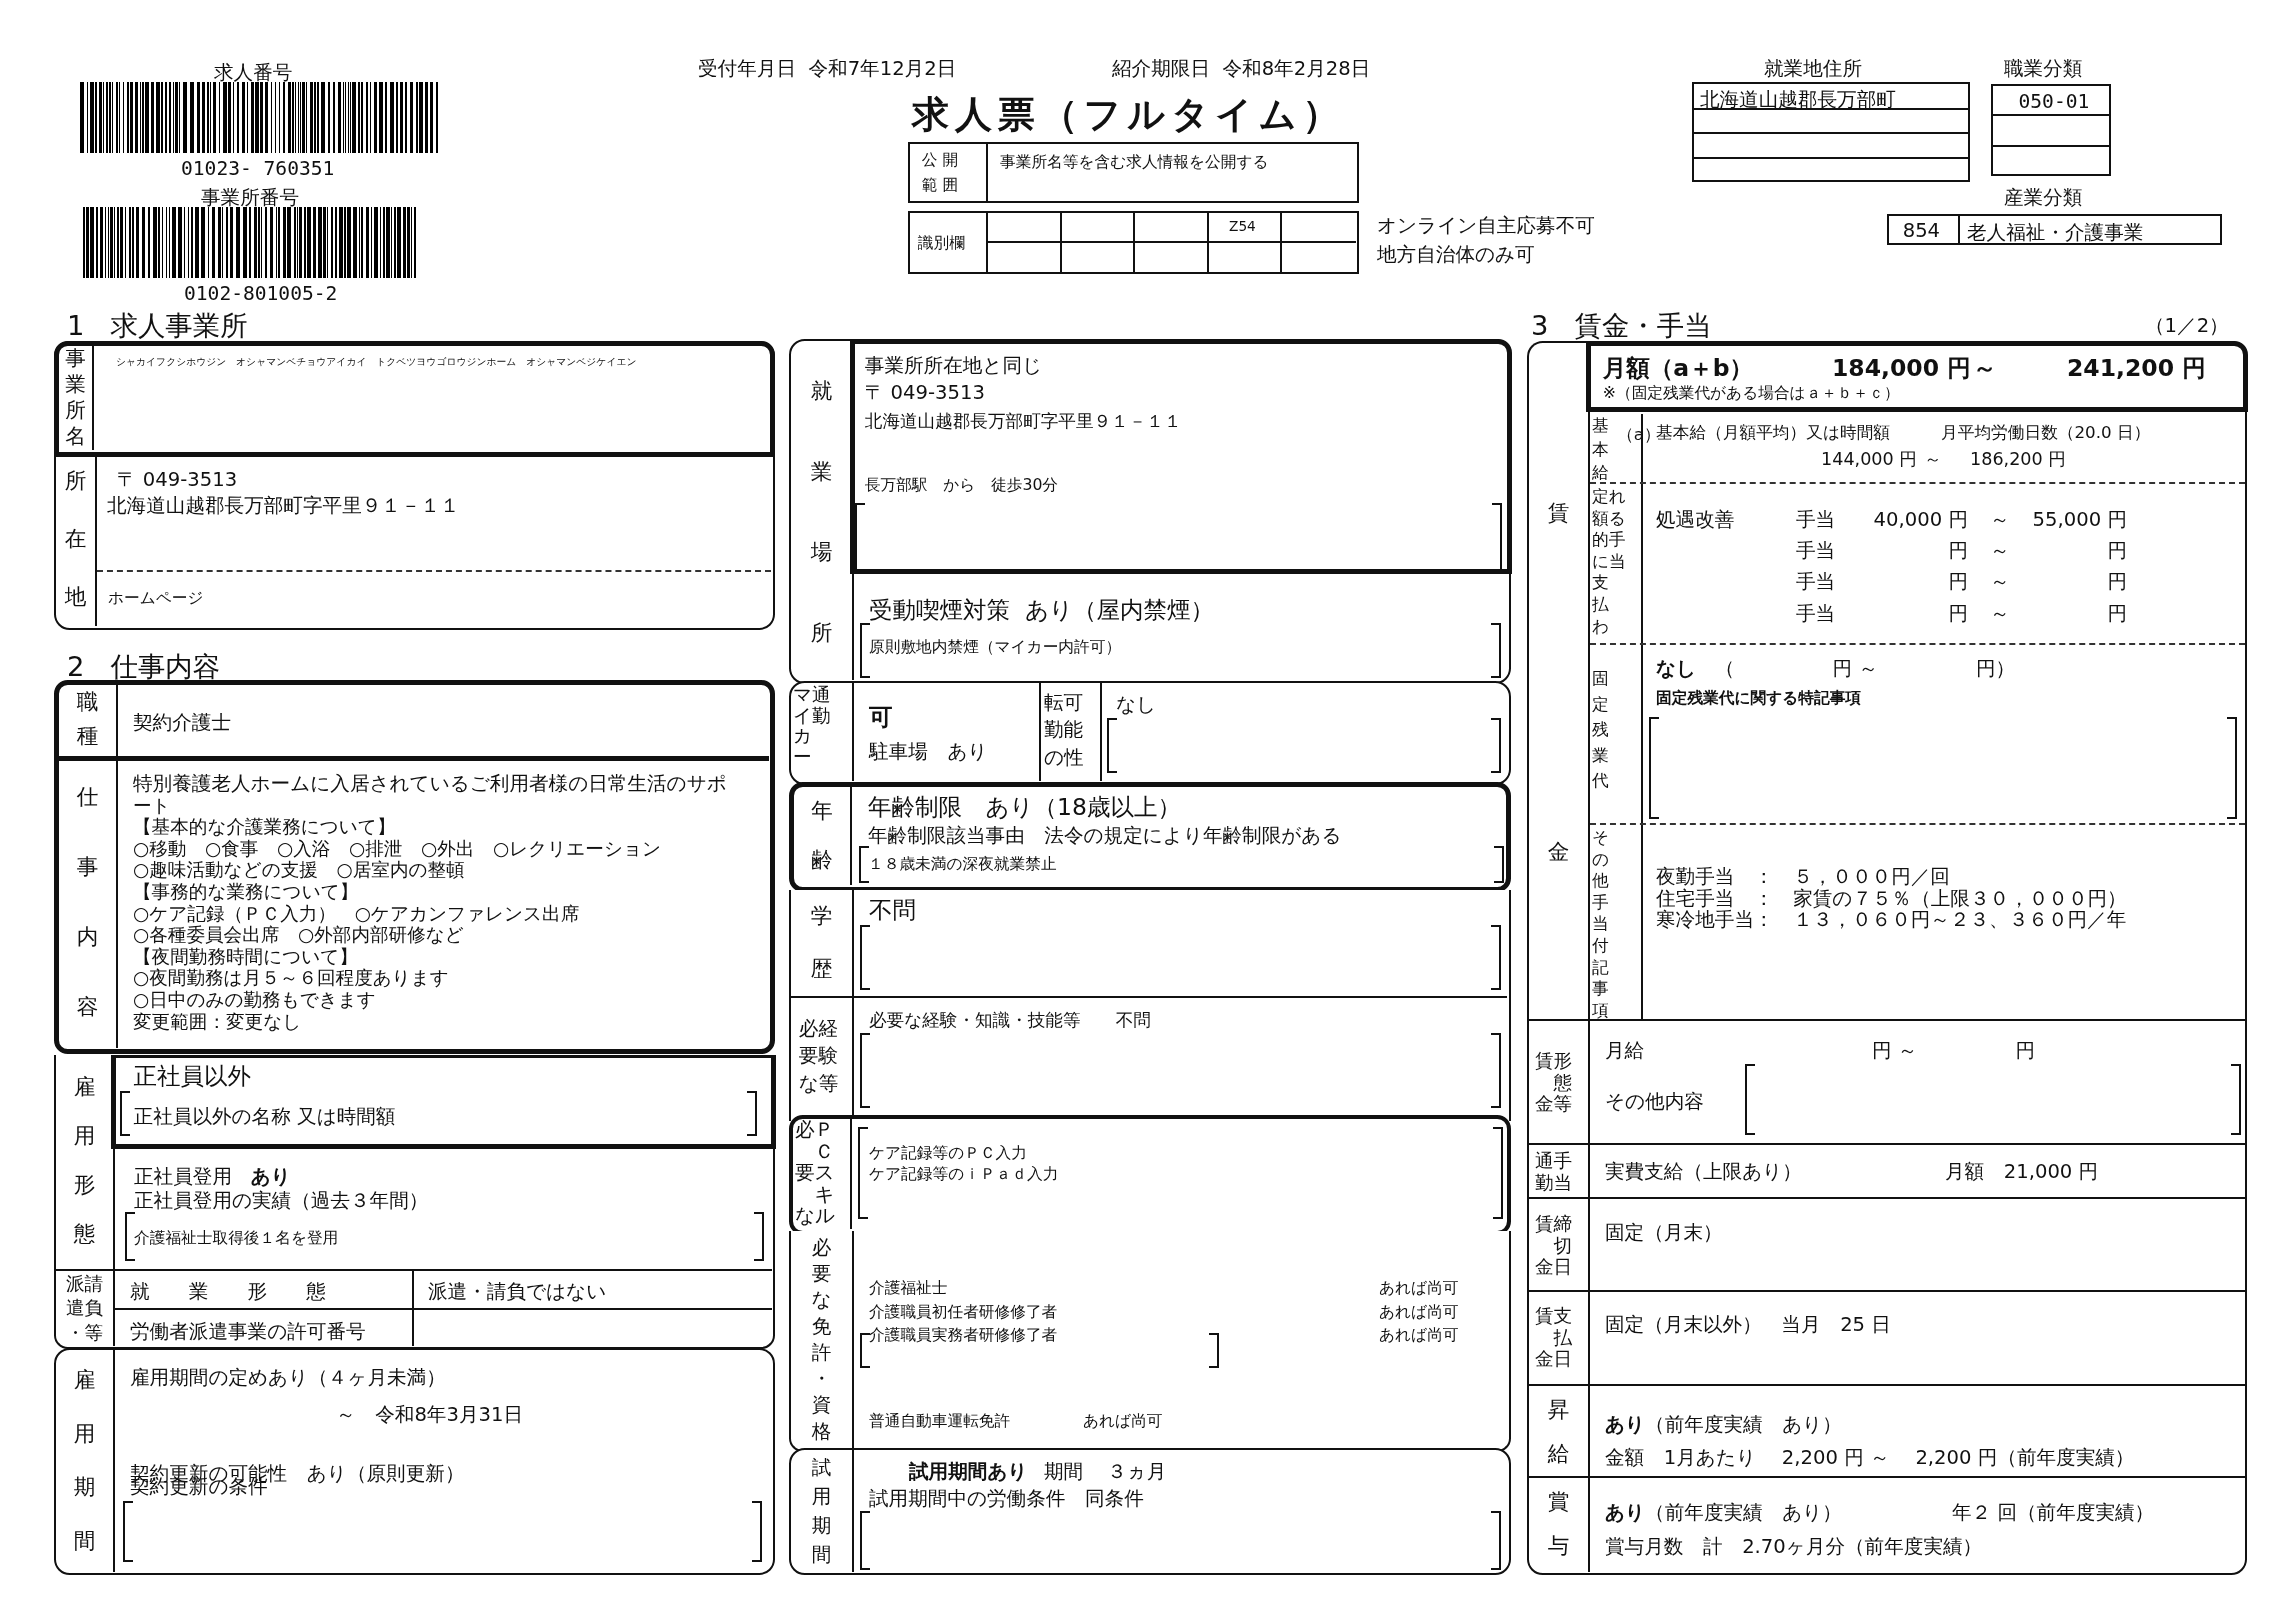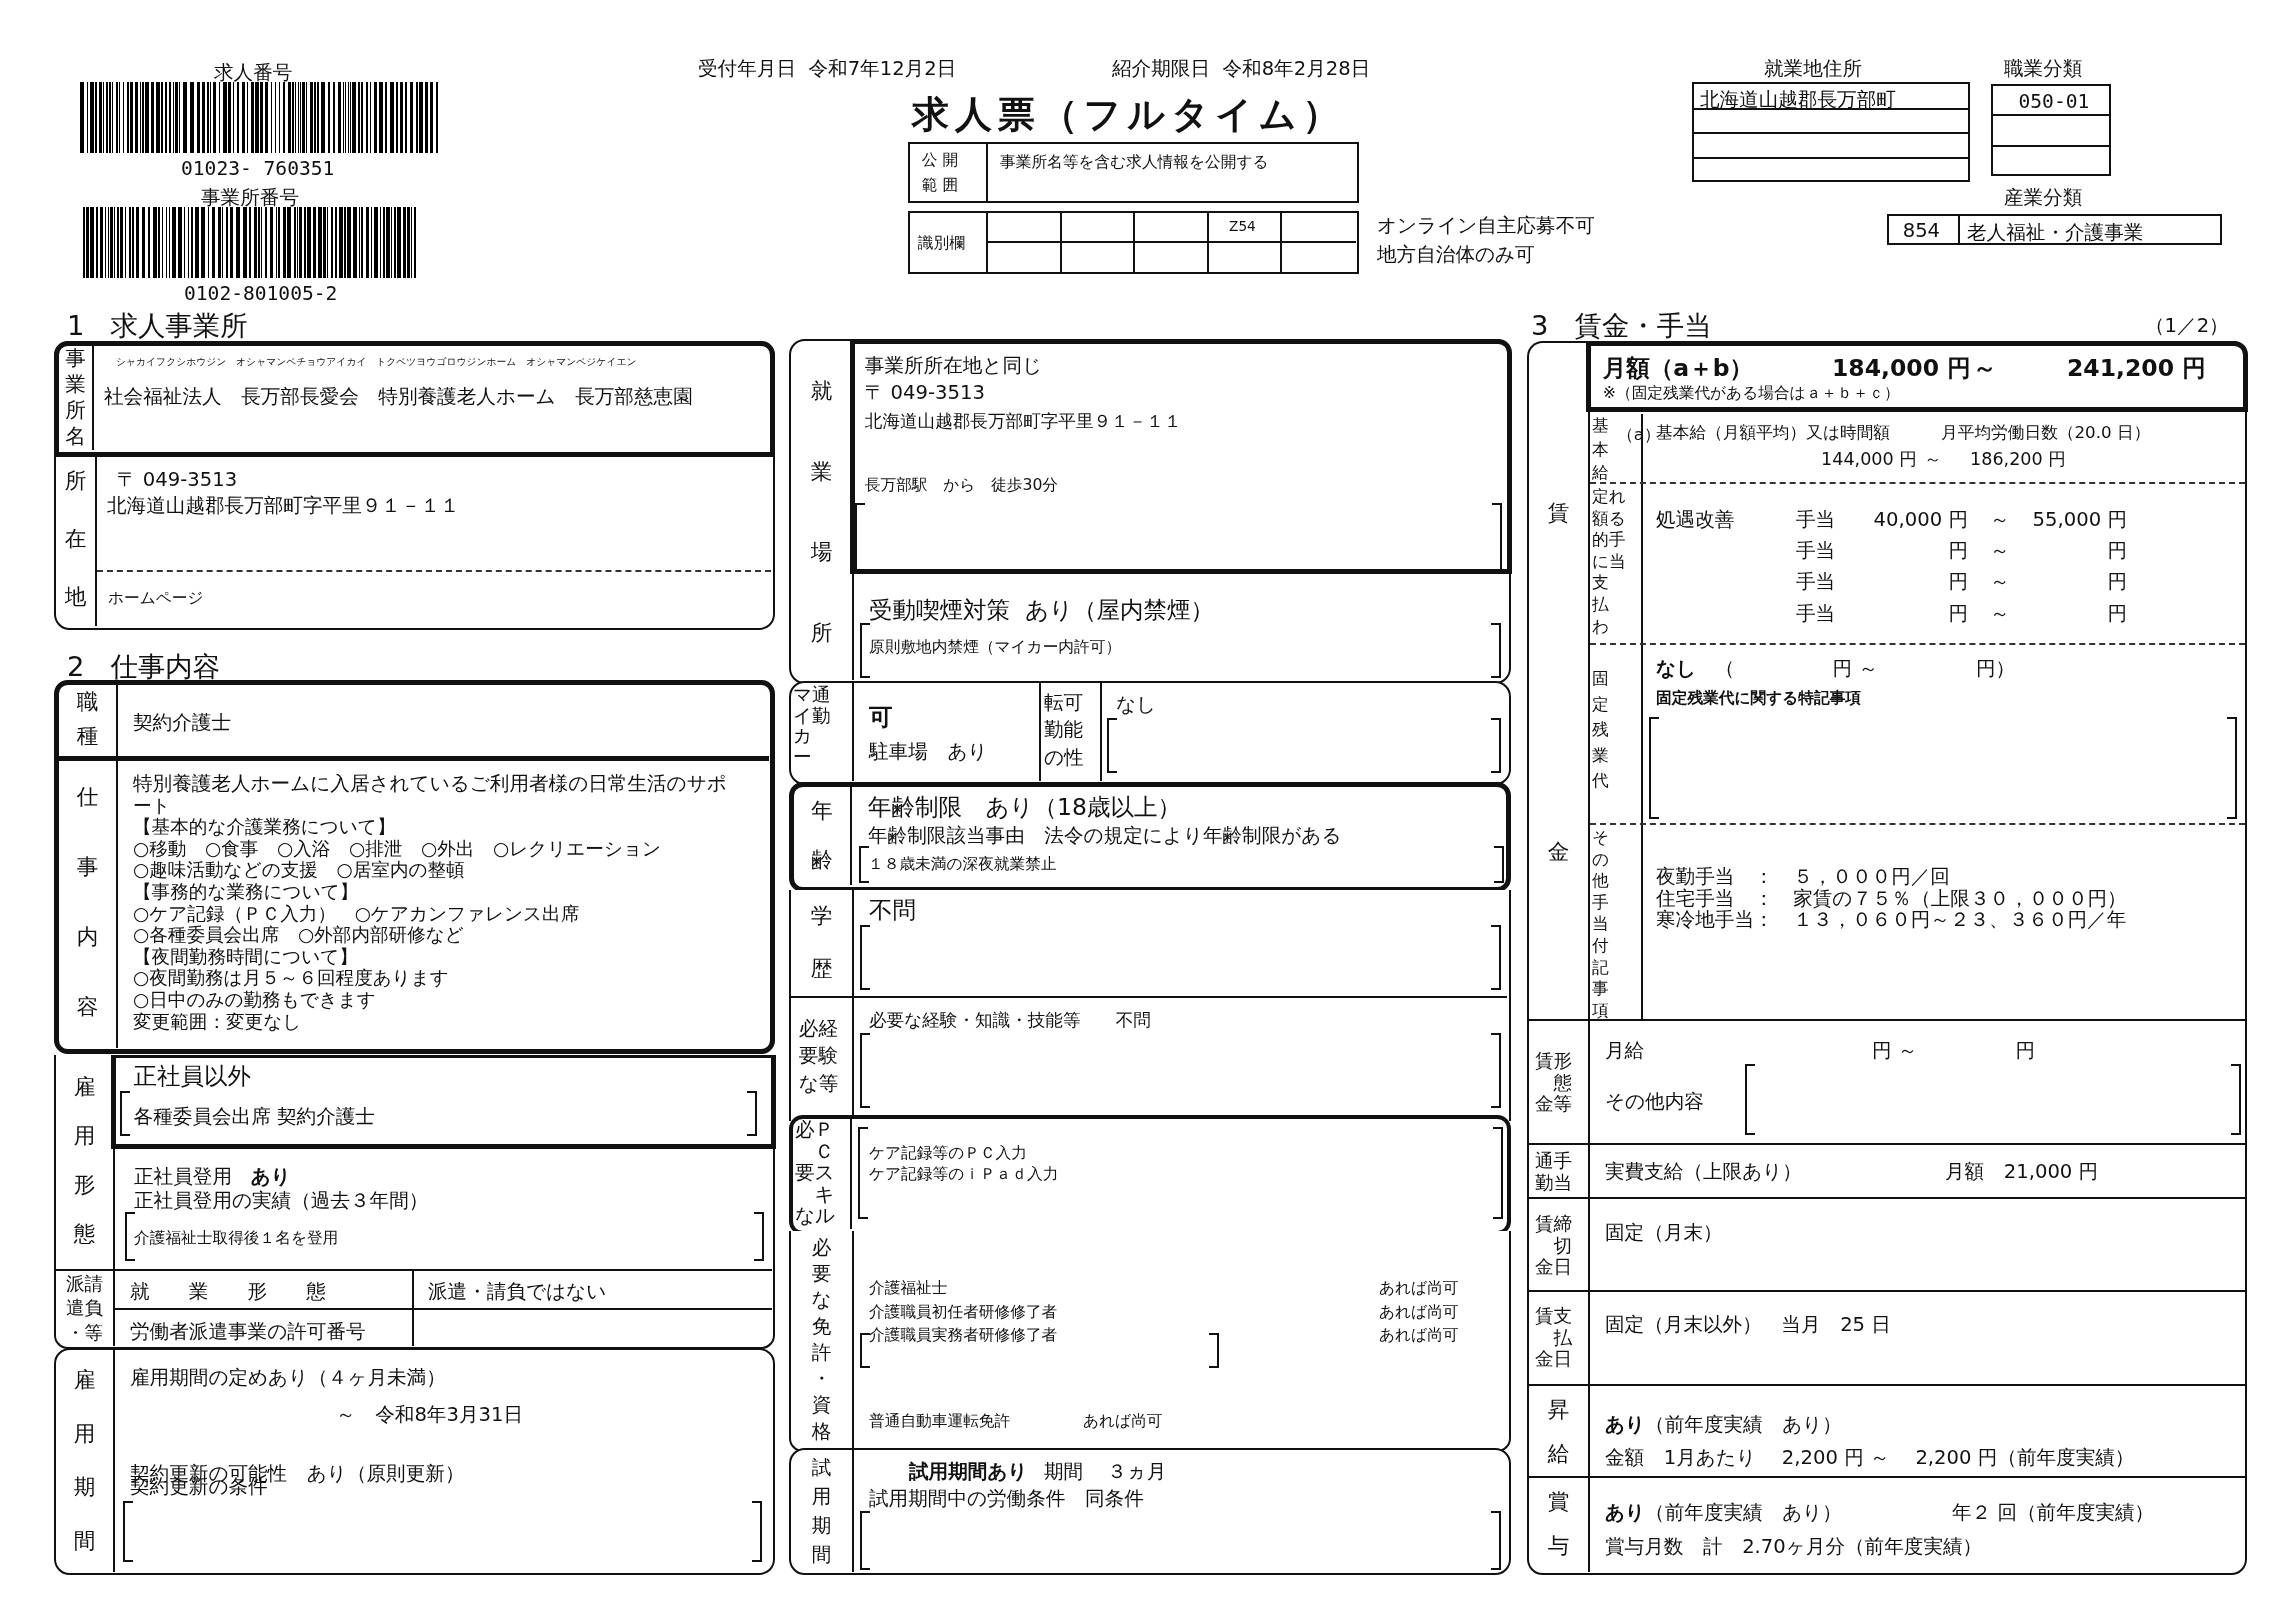--- a/index.html
+++ b/index.html
@@ -424,21 +424,20 @@
 </div>
 <div class="box thick" style="left:54px;top:341px;width:721px;height:116px;border-radius:13.7px 13.7px 0 0;">
   <div class="vline" style="left:33px;top:0;height:104px;"></div>
   <div class="vlabel" style="left:0;top:0;width:33px;height:104px;font-size:20.6px;">
     <span>事</span>
       <span>業</span>
       <span>所</span>
       <span>名</span>
   </div>
   <div class="t" style="left:57px;top:9.8px;font-size:9.8px;">シャカイフクシホウジン　オシャマンベチョウアイカイ　トクベツヨウゴロウジンホーム　オシャマンベジケイエン</div>
-  <div class="t md" style="left:45px;top:37px;">社会福祉法人　長万部長愛会　特別養護老人ホーム　長万部慈恵園</div>
 </div>
 
 <div class="t sec-title" style="left:67px;top:649px;"><span>2</span>&nbsp;&nbsp;&nbsp;<span>仕事内容</span></div>
 
 <div class="box thick" style="left:54px;top:680px;width:721px;height:374px;">
   <div class="vline" style="left:57px;top:0;height:363px;"></div>
   <div class="hline" style="left:0;top:71px;width:710px;border-top-width:5.9px;"></div>
   <div class="vlabel" style="left:0;top:0;width:57px;height:69px;">
       <span>職</span>
       <span>種</span>
@@ -486,21 +485,21 @@
   </div>
   <div class="vline" style="left:356px;top:214px;height:77px;"></div>
   <div class="hline" style="left:57px;top:253px;width:659px;"></div>
   <div class="t md" style="left:74px;top:223px;">就　　業　　形　　態</div>
   <div class="t md" style="left:372px;top:223px;">派遣・請負ではない</div>
   <div class="t md" style="left:74px;top:263px;">労働者派遣事業の許可番号</div>
 </div>
 <div class="box" style="left:111px;top:1055px;width:665px;height:94px;border-width:5.9px;border-left-width:5.9px;border-top-width:3.9px;">
   <div class="t lg" style="left:17.6px;top:2px;">正社員以外</div>
   <div class="bracket" style="left:3.9px;top:35px;width:637px;height:41px;"></div>
-  <div class="t md" style="left:17.6px;top:45px;">各種委員会出席  契約介護士</div>
+  <div class="t md" style="left:17.6px;top:45px;">正社員以外の名称  又は時間額</div>
 </div>
 
 <div class="box rnd" style="left:54px;top:1348px;width:721px;height:227px;border-width:2.9px;">
   <div class="vline" style="left:57px;top:0;height:222px;"></div>
   <div class="vlabel" style="left:0;top:3.9px;width:57px;height:214px;">
     <span>雇</span>
       <span>用</span>
       <span>期</span>
       <span>間</span>
   </div>

